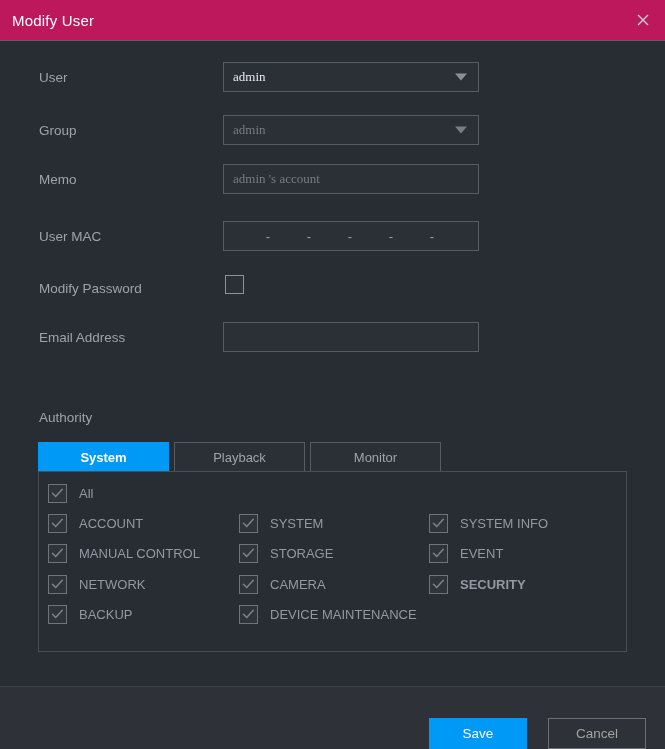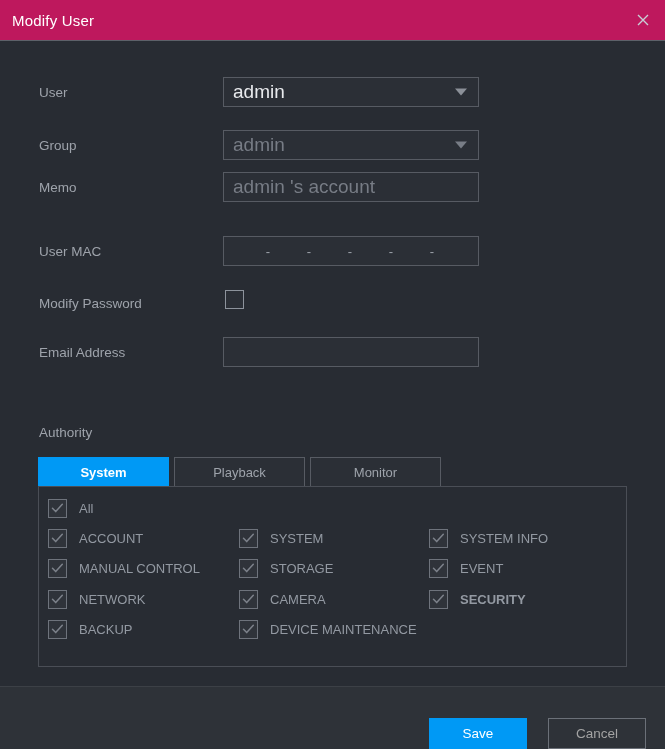--- a/index.html
+++ b/index.html
@@ -52,21 +52,20 @@
     justify-content: center;
     cursor: pointer;
   }
   #close-btn svg { display: block; }
 
   
   #body {
     position: relative;
     flex: 1 1 auto;
     background: #282c33;
-    margin-top: 15px;
   }
 
   .row {
     position: absolute;
     left: 0;
     right: 0;
     height: 30px;
   }
   .row-label {
     position: absolute;
@@ -86,24 +85,25 @@
     height: 30px;
     box-sizing: border-box;
     border: 1px solid #575b63;
     background: #2b2f36;
     display: flex;
     align-items: center;
   }
   .ctrl.disabled { background: #2b2f36; }
   .ctrl-value {
     padding-left: 9px;
-    font-size: 19px;
+    font-size: 13px;
     color: #e8eaed;
     white-space: nowrap;
     overflow: hidden;
+    font-family: Liberation Serif, serif;
   }
   .ctrl-value.muted { color: #777c85; }
 
   .caret {
     position: absolute;
     right: 11px;
     top: 50%;
     transform: translateY(-50%);
     width: 0; height: 0;
     border-left: 6px solid transparent;
@@ -277,21 +277,21 @@
     </div>
 
     <div class="row" style="top:74px;">
       <span class="row-label">Group</span>
       <div class="ctrl disabled">
         <span class="ctrl-value muted">admin</span>
         <span class="caret dim"></span>
       </div>
     </div>
 
-    <div class="row" style="top:116px;">
+    <div class="row" style="top:123px;">
       <span class="row-label">Memo</span>
       <div class="ctrl disabled">
         <span class="ctrl-value muted">admin 's account</span>
       </div>
     </div>
 
     <div class="row" style="top:180px;">
       <span class="row-label">User MAC</span>
       <div class="ctrl">
         <div class="mac-inner" id="mac-inner">

